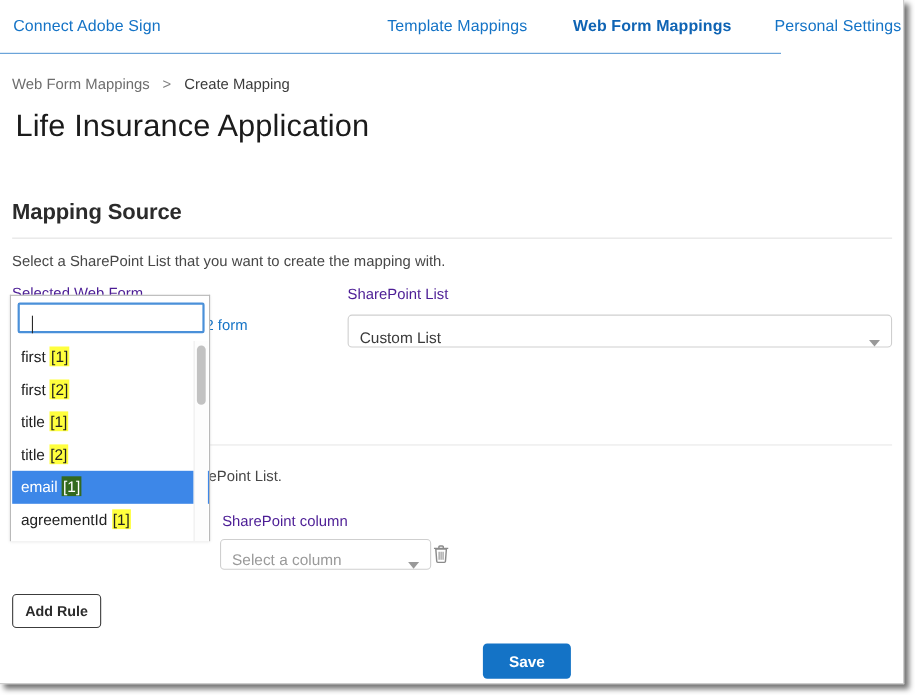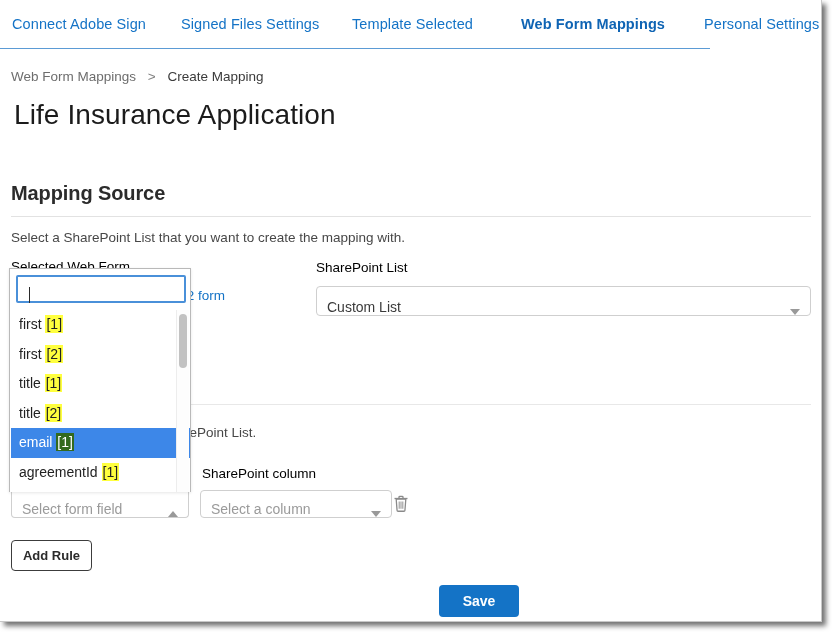--- a/index.html
+++ b/index.html
@@ -118,21 +118,21 @@
     top: 230px;
     font-size: 13.5px;
     color: #474747;
     white-space: nowrap;
   }
 
   
   .field-label {
     position: absolute;
     font-size: 13.5px;
-    color: #000000;
+    color: #4c1d95;
     white-space: nowrap;
   }
   #lbl-selected-web-form { left: 11px; top: 259px; }
   #lbl-sharepoint-list   { left: 316px; top: 260px; }
   #lbl-sharepoint-column { left: 202px; top: 466px; }
 
   
   .webform-value {
     position: absolute;
     left: 120px;
@@ -321,22 +321,21 @@
   }
 </style>
 </head>
 <body>
 
 <div class="screen">
   <div class="sheet">
 
     <div class="navbar">
       <div class="nav-item" id="nav-0" style="left: 12px;">Connect Adobe Sign</div>
-      <div class="nav-item" id="nav-1" style="left: 181px;">Signed Files Settings</div>
-      <div class="nav-item" id="nav-2" style="left: 352px;">Template Selected</div>
+      <div class="nav-item" id="nav-2" style="left: 352px;">Template Mappings</div>
       <div class="nav-item active" id="nav-3" style="left: 521px;">Web Form Mappings</div>
       <div class="nav-item" id="nav-4" style="left: 704px;">Personal Settings</div>
     </div>
 
     <div class="breadcrumb">
       <span class="crumb-link">Web Form Mappings</span>
       <span class="crumb-sep">&gt;</span>
       <span class="crumb-cur">Create Mapping</span>
     </div>
 
@@ -359,24 +358,20 @@
       <span class="sel-text">Custom List</span>
       <span class="caret down"></span>
     </div>
 
     <div class="hr-2"></div>
 
     <div class="mapping-note">harePoint List.</div>
 
     <div class="field-label" id="lbl-sharepoint-column">SharePoint column</div>
 
-    <div class="select-box" id="sel-form-field">
-      <span class="sel-text placeholder">Select form field</span>
-      <span class="caret up"></span>
-    </div>
 
     <div class="select-box" id="sel-sharepoint-column">
       <span class="sel-text placeholder">Select a column</span>
       <span class="caret down"></span>
     </div>
 
     <div class="trash-btn">
       <svg width="22" height="22" viewBox="0 0 22 22">
         <path d="M4.5 5.5 h13" stroke="#8a8a8a" stroke-width="1.3" fill="none"></path>
         <path d="M9 5.2 v-1.0 a0.9 0.9 0 0 1 0.9-0.9 h2.2 a0.9 0.9 0 0 1 0.9 0.9 v1.0" stroke="#8a8a8a" stroke-width="1.3" fill="none"></path>

